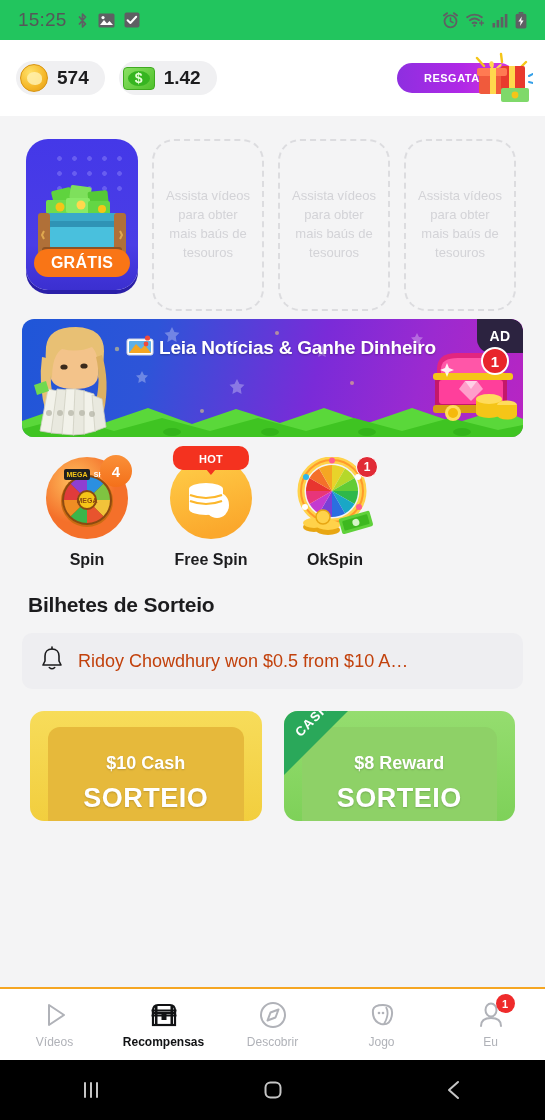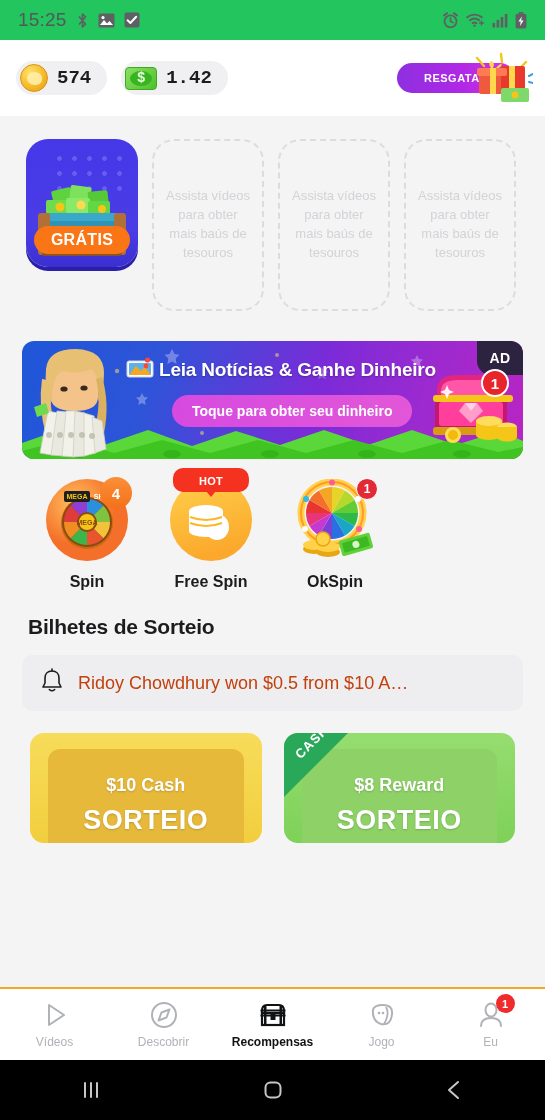--- a/index.html
+++ b/index.html
@@ -24,21 +24,20 @@
   
   .appheader {
     height:76px; background:#ffffff;
     display:flex; align-items:center;
     padding:0 16px;
   }
   .pill {
     height:34px; background:#f0f0f2; border-radius:17px;
     display:flex; align-items:center; padding:0 16px 0 4px; gap:9px;
     margin-right:14px;
-    font-family:Liberation Mono, monospace;
   }
   .pill-val { font-size:19px; font-weight:bold; color:#1c1c1e; }
   .coin-ic {
     width:28px; height:28px; border-radius:50%;
     background:radial-gradient(circle at 35% 30%, #ffe169, #f5b728 60%, #e09a15);
     border:1px solid #d89410; position:relative;
   }
   .coin-ic::after {
     content:""; position:absolute; left:6px; top:7px;
     width:15px; height:13px; border-radius:50% 50% 45% 55%;
@@ -65,21 +64,21 @@
   }
   .redeem-txt { color:#ffffff; font-size:11px; font-weight:bold; letter-spacing:.5px; }
   .gift-ic { position:absolute; right:-4px; top:-4px; width:62px; height:52px; }
 
   
   .body-scroll { background:#f4f4f5; height:847px; overflow:hidden; position:relative; }
 
   
   .chests { display:flex; gap:14px; padding:23px 26px 0 26px; }
   .chest-main {
-    width:112px; height:128px; border-radius:22px;
+    width:112px; height:151px; border-radius:22px;
     background:linear-gradient(180deg,#4438e8,#4a3de6 70%,#3b2fd0);
     box-shadow:0 4px 0 #2a1fa8; position:relative; overflow:hidden;
     flex-shrink:0;
   }
   .dots { position:absolute; top:12px; left:26px; width:74px; height:50px;
     background-image:radial-gradient(#6a5ff0 2.2px, transparent 2.3px);
     background-size:15px 15px; opacity:.95; }
   .chest-art { position:absolute; left:10px; top:44px; width:92px; height:78px; }
   .free-btn {
     position:absolute; left:8px; bottom:13px; width:96px; height:28px;
@@ -88,21 +87,21 @@
   }
   .free-txt { color:#fff; font-size:16px; font-weight:bold; letter-spacing:.3px; }
   .chest-ph {
     width:112px; height:172px; border-radius:22px;
     border:2px dashed #dcdcdf; display:flex; align-items:center;
     justify-content:center; text-align:center; padding:0 9px; flex-shrink:0;
   }
   .chest-ph-txt { font-size:13px; color:#d3d3d7; line-height:1.45; }
 
   
-  .ad-wrap { margin:30px 22px 0 22px; position:relative; }
+  .ad-wrap { margin:8px 22px 0 22px; position:relative; }
   .ad-banner {
     height:118px; border-radius:12px; overflow:hidden; position:relative;
     background:linear-gradient(105deg,#1f56d8 0%,#2e54d8 26%,#7a2bd8 58%,#9b2ad0 78%,#b925c2 100%);
   }
   .ad-stars { position:absolute; inset:0; }
   .ad-grass { position:absolute; left:0; right:0; bottom:0; height:34px; }
   .ad-woman { position:absolute; left:10px; top:8px; width:86px; height:110px; }
   .ad-title-row {
     position:absolute; left:104px; top:16px; right:62px;
     display:flex; align-items:center; gap:5px;
@@ -438,23 +437,20 @@
             <rect x="1" y="4" width="26" height="16" rx="2" fill="#ffffff" stroke="#cfd4e0" stroke-width="1"></rect>
             <rect x="3" y="6" width="22" height="12" rx="1" fill="#5fb0e8"></rect>
             <path d="M3 18 L10 9 L15 14 L19 10 L25 18 Z" fill="#f5a623"></path>
             <circle cx="20" cy="9" r="2.4" fill="#ef4b3c"></circle>
             <circle cx="21.5" cy="3" r="2.6" fill="#ef4b3c"></circle>
           </svg>
         </span>
         <span class="ad-title">Leia Notícias &amp; Ganhe Dinheiro</span>
       </div>
 
-      <div class="ad-cta">
-        <span class="ad-cta-txt">Toque para obter seu dinheiro</span>
-      </div>
 
       <span class="ad-chest">
         <svg width="92" height="80" viewBox="0 0 92 80">
           <path d="M10 26 Q10 10 30 10 L60 10 Q78 10 78 26 L78 34 L10 34 Z" fill="#e2267f"></path>
           <path d="M14 26 Q14 15 31 15 L58 15 Q74 15 74 26 L74 33 L14 33 Z" fill="#ff56a8"></path>
           <rect x="8" y="33" width="72" height="32" rx="4" fill="#c4186a"></rect>
           <rect x="12" y="37" width="64" height="24" rx="3" fill="#ff3f9b"></rect>
           <path d="M38 38 L50 38 L56 46 L44 58 L32 46 Z" fill="#ff9ecb"></path>
           <path d="M38 38 L44 46 L50 38" fill="#ffd0e6"></path>
           <rect x="6" y="30" width="80" height="7" rx="3" fill="#f5c518"></rect>
@@ -630,47 +626,47 @@
 
   <div class="nav-item">
     <span class="nav-ic">
       <svg width="30" height="30" viewBox="0 0 30 30">
           <path d="M9 5 L24 15 L9 25 Z" fill="none" stroke="#b0b2b8" stroke-width="2" stroke-linejoin="round"></path>
         </svg>
     </span>
     <span class="nav-label">Vídeos</span>
   </div>
 
-  <div class="nav-item">
-    <span class="nav-ic">
-      <svg width="30" height="30" viewBox="0 0 30 30">
-          <circle cx="15" cy="15" r="12" fill="none" stroke="#b0b2b8" stroke-width="2"></circle>
-          <path d="M20.5 9.5 L12.5 12.5 L9.5 20.5 L17.5 17.5 Z" fill="none" stroke="#b0b2b8" stroke-width="2" stroke-linejoin="round"></path>
-        </svg>
-    </span>
-    <span class="nav-label">Descobrir</span>
-  </div>
-
   <div class="nav-item active">
     <span class="nav-ic">
       <svg width="30" height="30" viewBox="0 0 30 30">
         <path d="M4 11 Q4 5 9 5 L21 5 Q26 5 26 11 L26 13 L4 13 Z" fill="none" stroke="#111214" stroke-width="2.2"></path>
         <rect x="4" y="13" width="22" height="12" fill="none" stroke="#111214" stroke-width="2.2"></rect>
         <path d="M2.5 10.5 L27.5 10.5 M2.5 15.5 L27.5 15.5" stroke="#111214" stroke-width="2.2"></path>
         <rect x="12.5" y="13" width="5" height="7" fill="#111214"></rect>
         <rect x="6" y="5" width="2.5" height="20" fill="#111214"></rect>
         <rect x="21.5" y="5" width="2.5" height="20" fill="#111214"></rect>
       </svg>
     </span>
     <span class="nav-label">Recompensas</span>
   </div>
 
   <div class="nav-item">
     <span class="nav-ic">
       <svg width="30" height="30" viewBox="0 0 30 30">
+          <circle cx="15" cy="15" r="12" fill="none" stroke="#b0b2b8" stroke-width="2"></circle>
+          <path d="M20.5 9.5 L12.5 12.5 L9.5 20.5 L17.5 17.5 Z" fill="none" stroke="#b0b2b8" stroke-width="2" stroke-linejoin="round"></path>
+        </svg>
+    </span>
+    <span class="nav-label">Descobrir</span>
+  </div>
+
+  <div class="nav-item">
+    <span class="nav-ic">
+      <svg width="30" height="30" viewBox="0 0 30 30">
         <path d="M6 10 Q5 21 14 24 Q24 26 25 14 Q26 5 16 5 Q7 5 6 10 Z" fill="none" stroke="#b0b2b8" stroke-width="2"></path>
         <path d="M19 7 Q23 14 17 24" fill="none" stroke="#b0b2b8" stroke-width="1.8"></path>
         <circle cx="12" cy="13" r="1.3" fill="#b0b2b8"></circle>
         <circle cx="16" cy="13" r="1.3" fill="#b0b2b8"></circle>
       </svg>
     </span>
     <span class="nav-label">Jogo</span>
   </div>
 
   <div class="nav-item">

